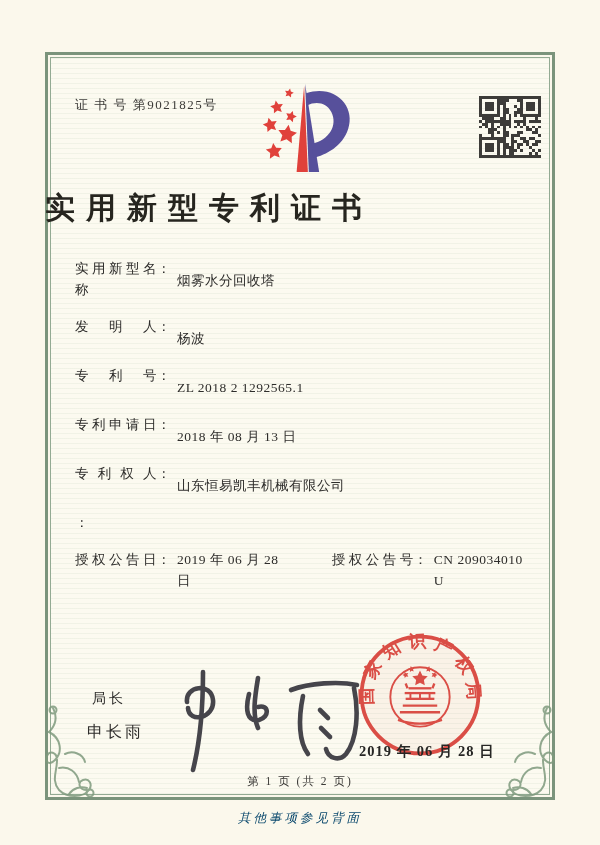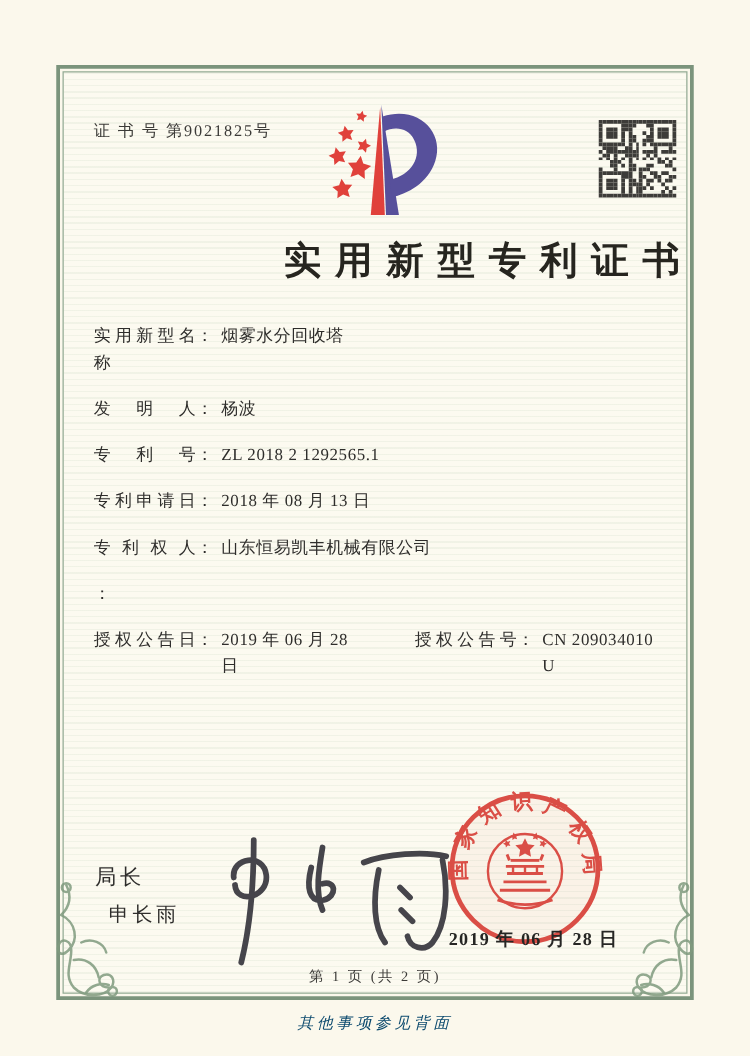--- a/index.html
+++ b/index.html
@@ -32,45 +32,45 @@
   }
   .logo{position:absolute;left:200px;top:18px;width:122px;height:112px;}
   .qr{
     position:absolute;right:14px;top:44px;width:62px;height:62px;
     display:grid;grid-template-columns:repeat(21,1fr);grid-template-rows:repeat(21,1fr);
   }
   .qr i{background:#3d3c39;}
 
   .title{
     position:absolute;top:136px;left:0;width:100%;
-    text-align:right;font-size:30px;font-weight:bold;
-    letter-spacing:11px;padding-left:21px;box-sizing:border-box;
+    text-align:left;font-size:30px;font-weight:bold;
+    letter-spacing:11px;padding-left:0;box-sizing:border-box;
     color:#26251f;
   }
 
   .fields{position:absolute;top:206px;left:30px;right:26px;font-size:13.5px;}
   .frow{display:flex;margin-bottom:16px;line-height:21px;letter-spacing:0.5px;}
   .flabel{
     width:82px;flex:none;
     text-align:justify;text-align-last:justify;
   }
   .fcolon{flex:none;margin-right:6px;}
-  .fvalue{flex:1;}
+  .fvalue{flex:1;margin-top:12px;}
   .grant-row{display:flex;margin-bottom:0;line-height:21px;}
   .grant-row .group{display:flex;}
   .grant-row .group2{margin-left:44px;}
 
   .paras{
     position:absolute;top:452px;left:30px;right:26px;
     font-size:13.5px;line-height:22px;text-align:justify;
     letter-spacing:1.2px;color:#34332f;
   }
   .paras p{margin:0;text-indent:2em;}
 
-  .signer-title{position:absolute;left:31px;top:638px;font-size:17px;letter-spacing:3px;}
+  .signer-title{position:absolute;left:47px;top:638px;font-size:14px;letter-spacing:3px;}
   .signer-name{position:absolute;left:42px;top:670px;font-size:16px;letter-spacing:3px;}
   .signature{position:absolute;left:112px;top:608px;width:220px;height:126px;}
 
   .seal{position:absolute;left:308px;top:576px;width:134px;height:134px;opacity:0.93;}
   .seal-date{
     position:absolute;left:314px;top:690px;width:160px;
     font-size:14.5px;font-weight:600;letter-spacing:1px;color:#262624;
   }
 
   .page-info{

